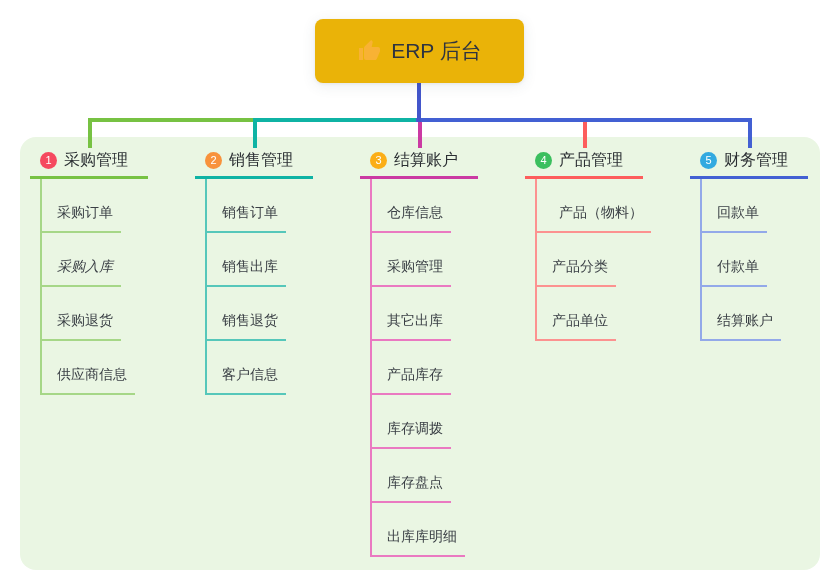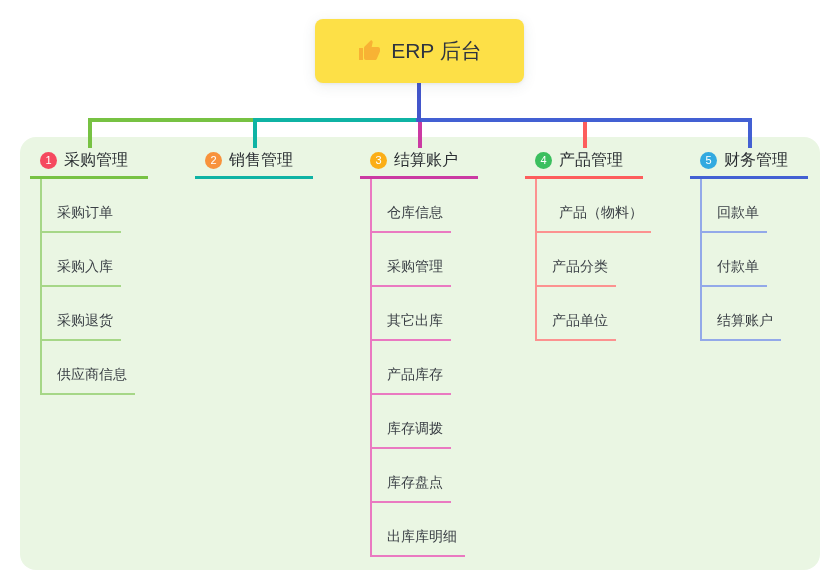--- a/index.html
+++ b/index.html
@@ -9,21 +9,21 @@
     width: 839px;
     height: 588px;
     background: #ffffff;
     overflow: hidden;
   }
   
   .root-card {
     position: absolute;
     left: 315px; top: 19px;
     width: 209px; height: 64px;
-    background: #fde047;
+    background: #eab308;
     border-radius: 8px;
     box-shadow: 0 3px 14px rgba(60,80,90,0.10), 0 1px 3px rgba(60,80,90,0.08);
     display: flex; align-items: center; justify-content: center;
     gap: 10px;
     font-size: 21px;
     color: #2e3440;
     font-weight: 500;
     z-index: 5;
   }
   .root-card .thumb-icon { width: 24px; height: 24px; display: inline-block; }
@@ -114,29 +114,36 @@
 
   <div id="branches">
       <div class="branch" style="left: 30px; top: 145px;">
         <div class="branch-header" style="border-bottom-color: rgb(119, 194, 67);">
           <span class="branch-badge" style="background: rgb(245, 73, 95);">1</span>
           <span class="branch-title">采购管理</span>
         </div>
         <div class="branch-children">
           <div class="tree-line" style="background: rgb(166, 215, 135); height: 216px;"></div>
           <div class="child-node" style="border-bottom-color: rgb(166, 215, 135);">采购订单</div>
-          <div class="child-node" style="border-bottom-color: rgb(166, 215, 135);">采购入库</div>
+          <div class="child-node" style="border-bottom-color: rgb(166, 215, 135); font-style: italic;">采购入库</div>
           <div class="child-node" style="border-bottom-color: rgb(166, 215, 135);">采购退货</div>
           <div class="child-node" style="border-bottom-color: rgb(166, 215, 135);">供应商信息</div>
         </div>
       </div>
       <div class="branch" style="left: 195px; top: 145px;">
         <div class="branch-header" style="border-bottom-color: rgb(15, 179, 164);">
           <span class="branch-badge" style="background: rgb(248, 146, 60);">2</span>
           <span class="branch-title">销售管理</span>
+        </div>
+        <div class="branch-children">
+          <div class="tree-line" style="background: rgb(86, 199, 186); height: 216px;"></div>
+          <div class="child-node" style="border-bottom-color: rgb(86, 199, 186);">销售订单</div>
+          <div class="child-node" style="border-bottom-color: rgb(86, 199, 186);">销售出库</div>
+          <div class="child-node" style="border-bottom-color: rgb(86, 199, 186);">销售退货</div>
+          <div class="child-node" style="border-bottom-color: rgb(86, 199, 186);">客户信息</div>
         </div>
       </div>
       <div class="branch" style="left: 360px; top: 145px;">
         <div class="branch-header" style="border-bottom-color: rgb(203, 58, 163);">
           <span class="branch-badge" style="background: rgb(251, 174, 23);">3</span>
           <span class="branch-title">结算账户</span>
         </div>
         <div class="branch-children">
           <div class="tree-line" style="background: rgb(234, 121, 193); height: 378px;"></div>
           <div class="child-node" style="border-bottom-color: rgb(234, 121, 193);">仓库信息</div>

